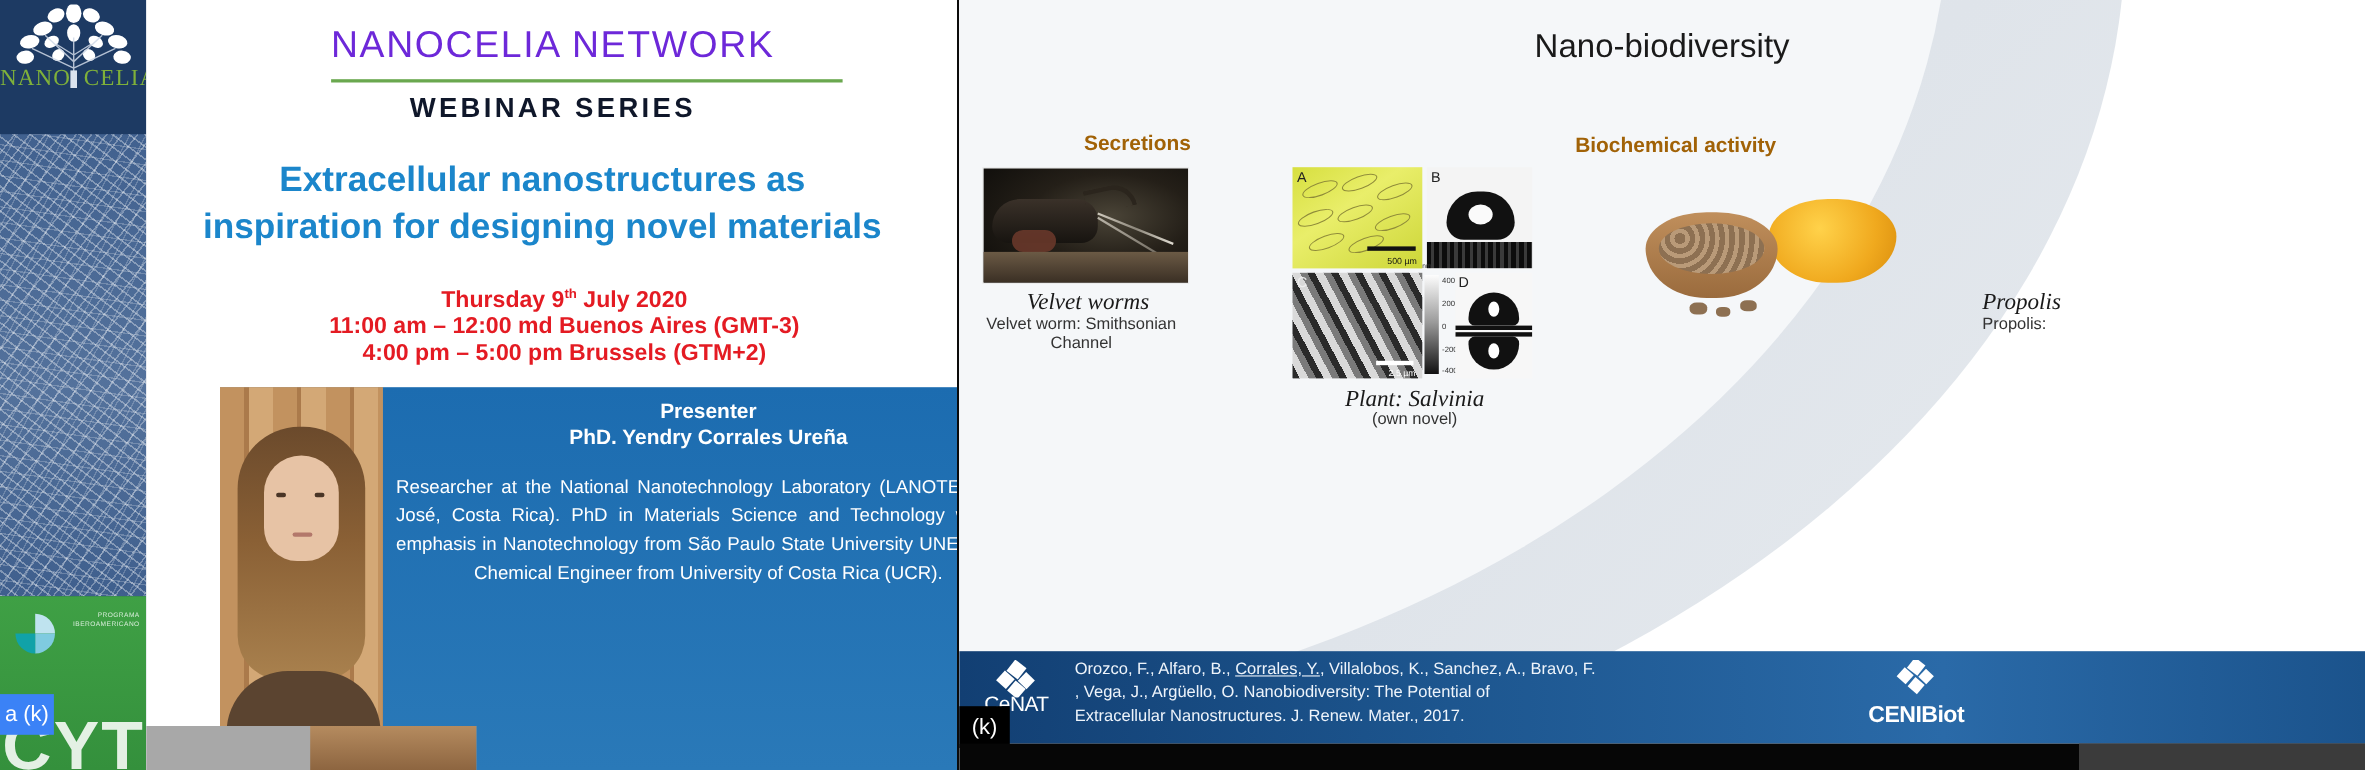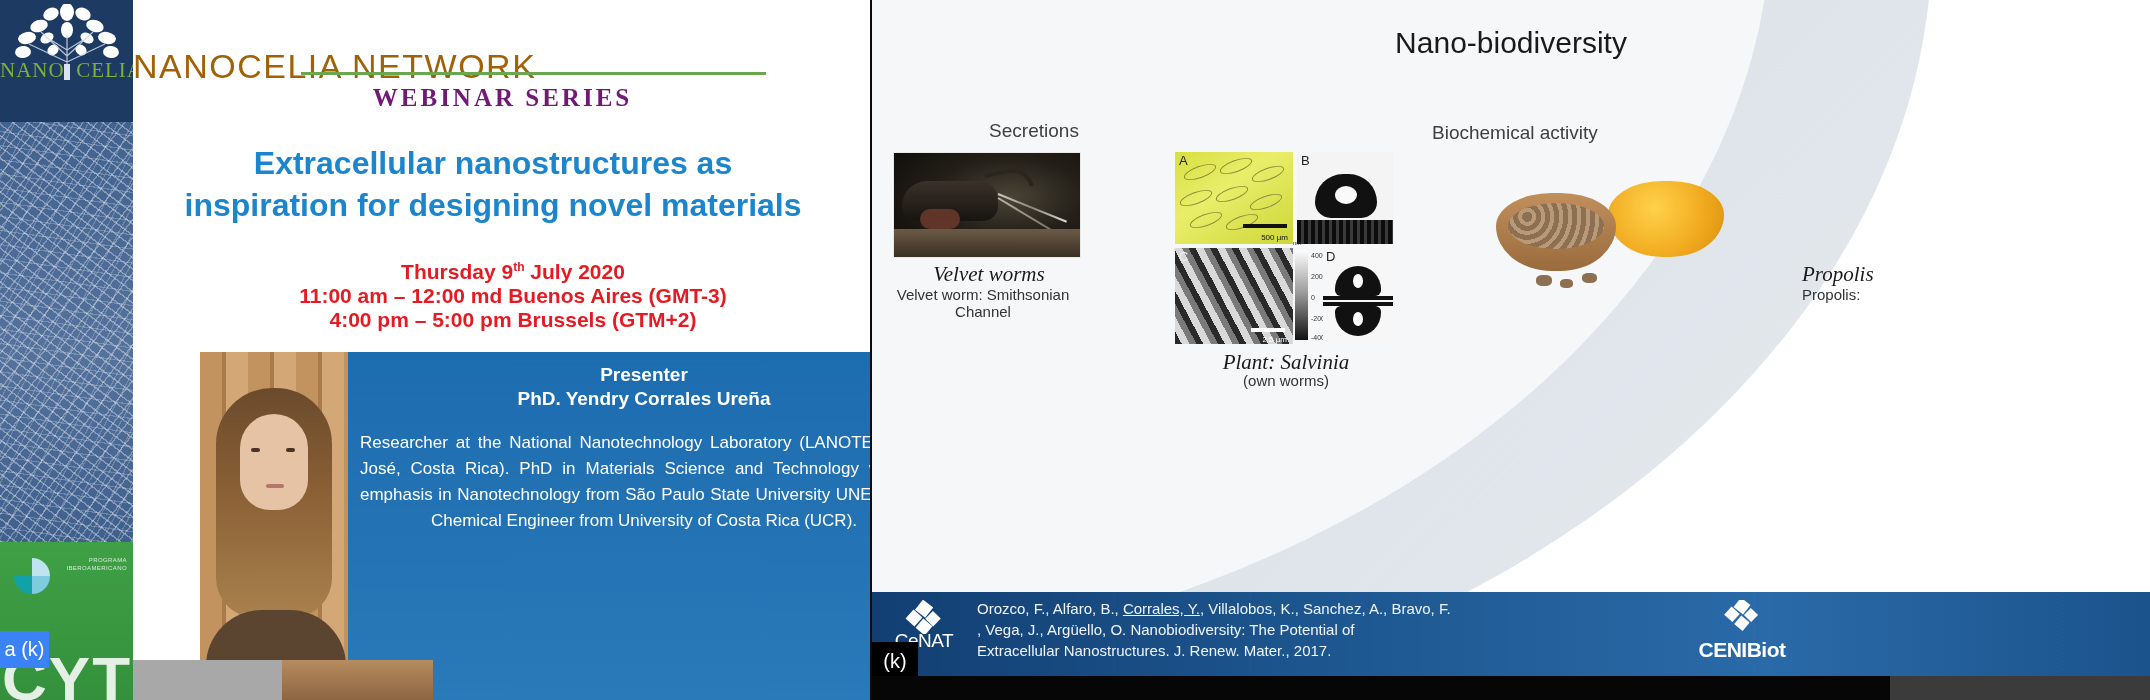--- a/index.html
+++ b/index.html
@@ -40,26 +40,26 @@
   #cyted .p3{ position:absolute; left:0;  top:18px; width:18px; height:18px;
     background:#11a2a8; border-radius:0 0 0 18px; }
   #cyted .prog{ position:absolute; right:6px; top:14px; text-align:right;
     color:#d6ecd8; font-size:6px; line-height:8px; letter-spacing:.4px; }
   #cyted .mark{ position:absolute; left:2px; bottom:-14px; font-size:62px;
     font-weight:bold; color:#eef6ee; letter-spacing:2px; opacity:.95; }
 
   
   #flyer-body{ position:absolute; left:133px; top:0; width:739px; height:700px;
     background:#fff; }
-  #f-title{ position:absolute; left:0; top:22px; width:739px; 
-    font-size:34px; letter-spacing:1.5px; color:#a16207;margin-top:25px; }
+  #f-title{ position:absolute; left:0; top:22px; width:739px; text-align:center;
+    font-size:34px; letter-spacing:1.5px; color:#6d28d9; }
   #f-rule{ position:absolute; left:168px; top:72px; width:465px; height:3px;
     background:#6aa84f; }
   #f-sub{ position:absolute; left:0; top:84px; width:739px; text-align:center;
-    font-size:25px; font-weight:bold; letter-spacing:3px; color:#701a75;font-family:Liberation Serif, serif; }
+    font-size:25px; font-weight:bold; letter-spacing:3px; color:#0f172a; }
 
   #f-head{ position:absolute; left:0; top:142px; width:720px; text-align:center;
     font-size:32px; font-weight:bold; color:#1b86cb; line-height:42px;
     font-family:"Liberation Sans",sans-serif; }
 
   #f-when{ position:absolute; left:0; top:255px; width:760px; text-align:center;
     color:#e41b23; font-size:21px; font-weight:bold; line-height:24px; }
   #f-when sup{ font-size:12px; }
 
   
@@ -103,21 +103,21 @@
   #slide-bg{ position:absolute; inset:0; background:#ffffff; }
   #slide-swoop{ position:absolute; left:-120px; top:-60px; width:1180px; height:820px;
     background:linear-gradient(135deg,#e9edf1,#dfe4ea 55%,#e7ebef);
     border-radius:0 0 100% 0; }
   #slide-swoop2{ position:absolute; left:-160px; top:-90px; width:1060px; height:760px;
     background:#f5f7f9; border-radius:0 0 100% 0; }
 
   #s-title{ position:absolute; left:0; top:26px; width:1278px; text-align:center;
     font-size:30px; color:#1a1a1a; font-family:"Liberation Sans",sans-serif; }
 
-  .col-head{ position:absolute; font-size:19px; color:#404040; text-align:center; }
+  .col-head{ position:absolute; font-size:19px; color:#a16207; text-align:center;font-weight:bold; }
   .cap-it{ position:absolute; font-size:21px; color:#1a1a1a; text-align:center;
     font-family:"Liberation Serif",serif; font-style:italic; }
   .cap-src{ position:absolute; font-size:15px; color:#333; text-align:center; }
 
   
   #c1-head{ left:12px; top:120px; width:300px; }
   #worm-img{ position:absolute; left:21px; top:152px; width:188px; height:106px;
     background:radial-gradient(ellipse at 62% 42%, #4a4437 0%, #241f18 45%, #0b0a08 100%);
     overflow:hidden; border:1px solid #e9e9e9; }
   #worm-img .body{ position:absolute; left:8px; top:28px; width:96px; height:40px;
@@ -363,21 +363,21 @@
         <div class="lbl">D</div>
         <div class="dtop"></div>
           <div class="dbot"></div>
         <div class="bar"></div>
           <div class="bar2"></div>
         <div class="h1"></div>
           <div class="h2"></div>
       </div>
     </div>
     <div class="cap-it" id="c2-cap">Plant: Salvinia</div>
-    <div class="cap-src" id="c2-src">(own worms)</div>
+    <div class="cap-src" id="c2-src">(own novel)</div>
 
     <div class="col-head" id="c3-head">Biochemical activity</div>
     <div id="prop-img">
       <div class="bowl2"></div>
         <div class="bowl"></div>
         <div class="chips"></div>
       <div class="crumb" style="left:54px;  top:110px; width:16px; height:11px;"></div>
       <div class="crumb" style="left:78px;  top:114px; width:13px; height:9px;"></div>
       <div class="crumb" style="left:100px; top:108px; width:15px; height:10px;"></div>
     </div>

